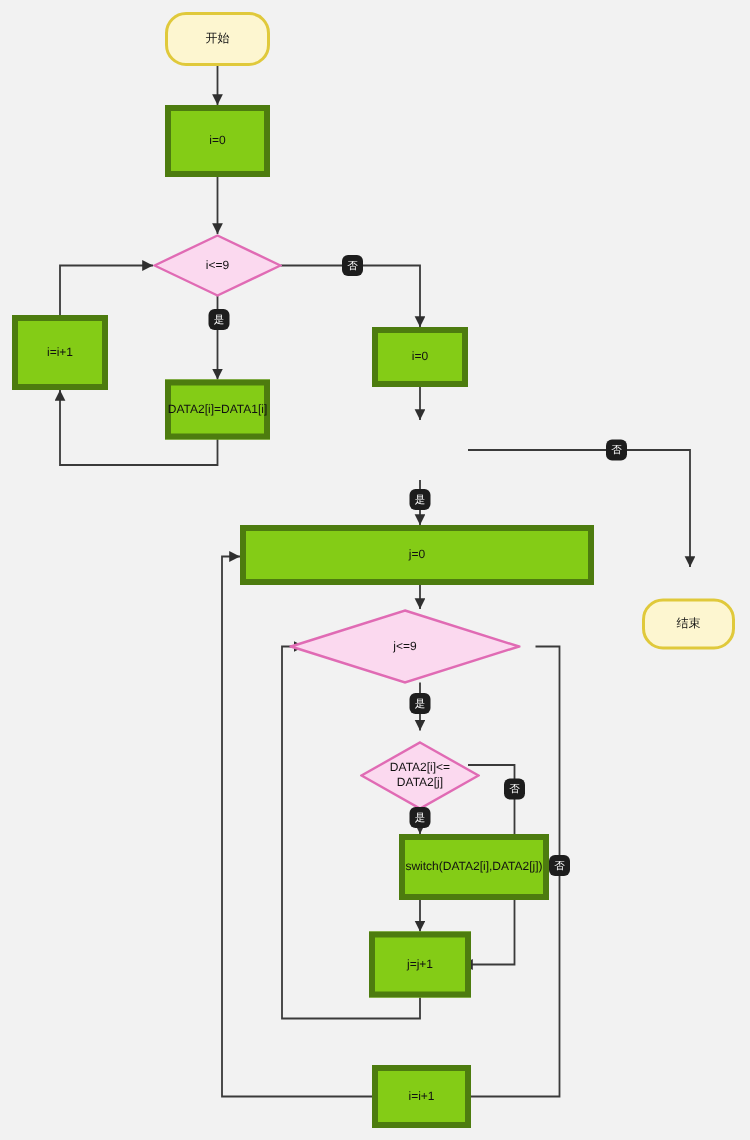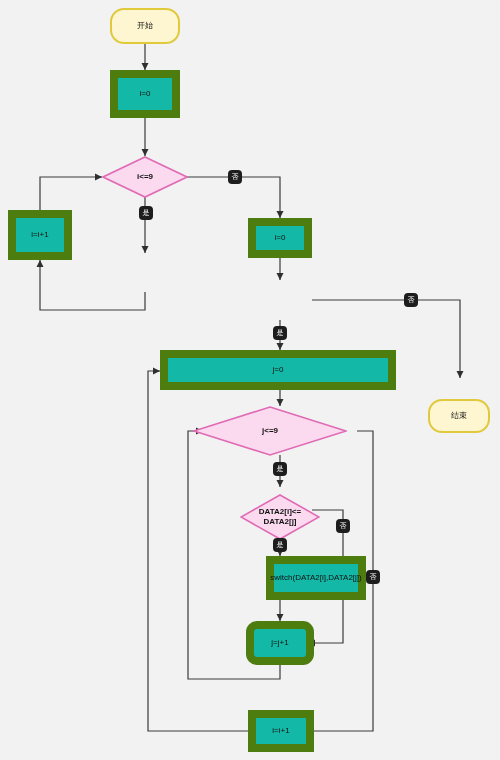--- a/index.html
+++ b/index.html
@@ -28,38 +28,37 @@
   .node {
     position: absolute;
     box-sizing: border-box;
     display: flex;
     align-items: center;
     justify-content: center;
     text-align: center;
     line-height: 1.25;
   }
   .proc {
-    background: #14b8a6;
-    border: 8px solid #4d7c0f;
+    background: #84cc16;
+    border: 4px solid #4d7c0f;
     color: #111111;
     font-size: 8px;
   }
   .term {
     background: #fdf6d0;
     border: 2px solid #e0c93b;
     border-radius: 14px;
     color: #111111;
     font-size: 8px;
   }
   .dec-wrap {
     position: absolute;
     display: flex;
     align-items: center;
     justify-content: center;
-    font-weight: bold;
   }
   .dec-wrap svg {
     position: absolute;
     left: 0;
     top: 0;
   }
   .dec-label {
     position: relative;
     z-index: 2;
     font-size: 8px;
@@ -143,20 +142,23 @@
 
   <div class="dec-wrap" style="left:102px; top:156px; width:86px; height:42px;">
     <svg viewBox="0 0 86 42" width="86" height="42">
       <polygon points="43,1 85,21 43,41 1,21" fill="#fbd9ef" stroke="#e06bb4" stroke-width="1.6"></polygon>
     </svg>
     <span class="dec-label">i&lt;=9</span>
   </div>
   <div class="badge" style="left:139px; top:206px;">是</div>
   <div class="badge" style="left:228px; top:170px;">否</div>
 
+  <div class="node proc" style="left:110px; top:253px; width:70px; height:40px;">
+    <span>DATA2[i]=DATA1[i]</span>
+  </div>
 
   <div class="node proc" style="left:8px; top:210px; width:64px; height:50px;">
     <span>i=i+1</span>
   </div>
 
   <div class="node proc" style="left:248px; top:218px; width:64px; height:40px;">
     <span>i=0</span>
   </div>
 
   <div class="badge" style="left:273px; top:326px;">是</div>
@@ -186,21 +188,21 @@
     <span class="dec-label">DATA2[i]&lt;=
 DATA2[j]</span>
   </div>
   <div class="badge" style="left:273px; top:538px;">是</div>
   <div class="badge" style="left:336px; top:519px;">否</div>
 
   <div class="node proc" style="left:230px; top:556px; width:100px; height:44px;margin-left:36px;">
     <span>switch(DATA2[i],DATA2[j])</span>
   </div>
 
-  <div class="node proc" style="left:246px; top:621px; width:68px; height:44px;border-radius:11px;">
+  <div class="node proc" style="left:246px; top:621px; width:68px; height:44px;">
     <span>j=j+1</span>
   </div>
 
   <div class="node proc" style="left:248px; top:710px; width:66px; height:42px;">
     <span>i=i+1</span>
   </div>
 
 </div>
 
 </body></html>

